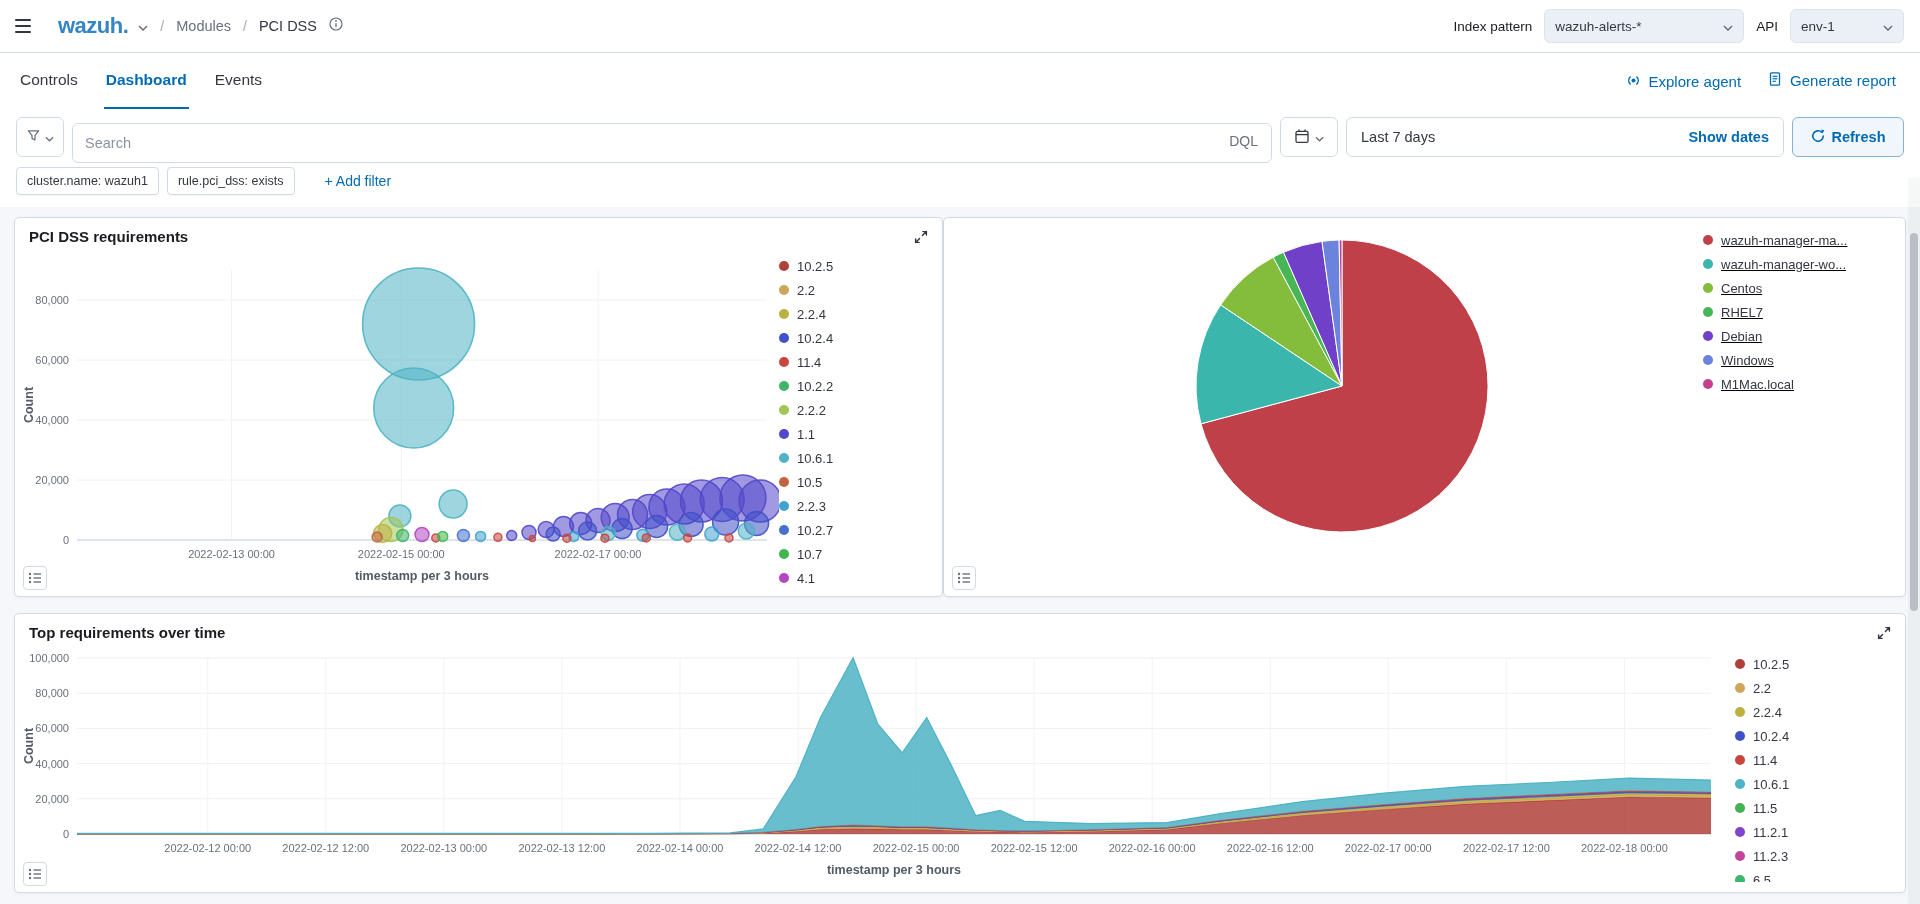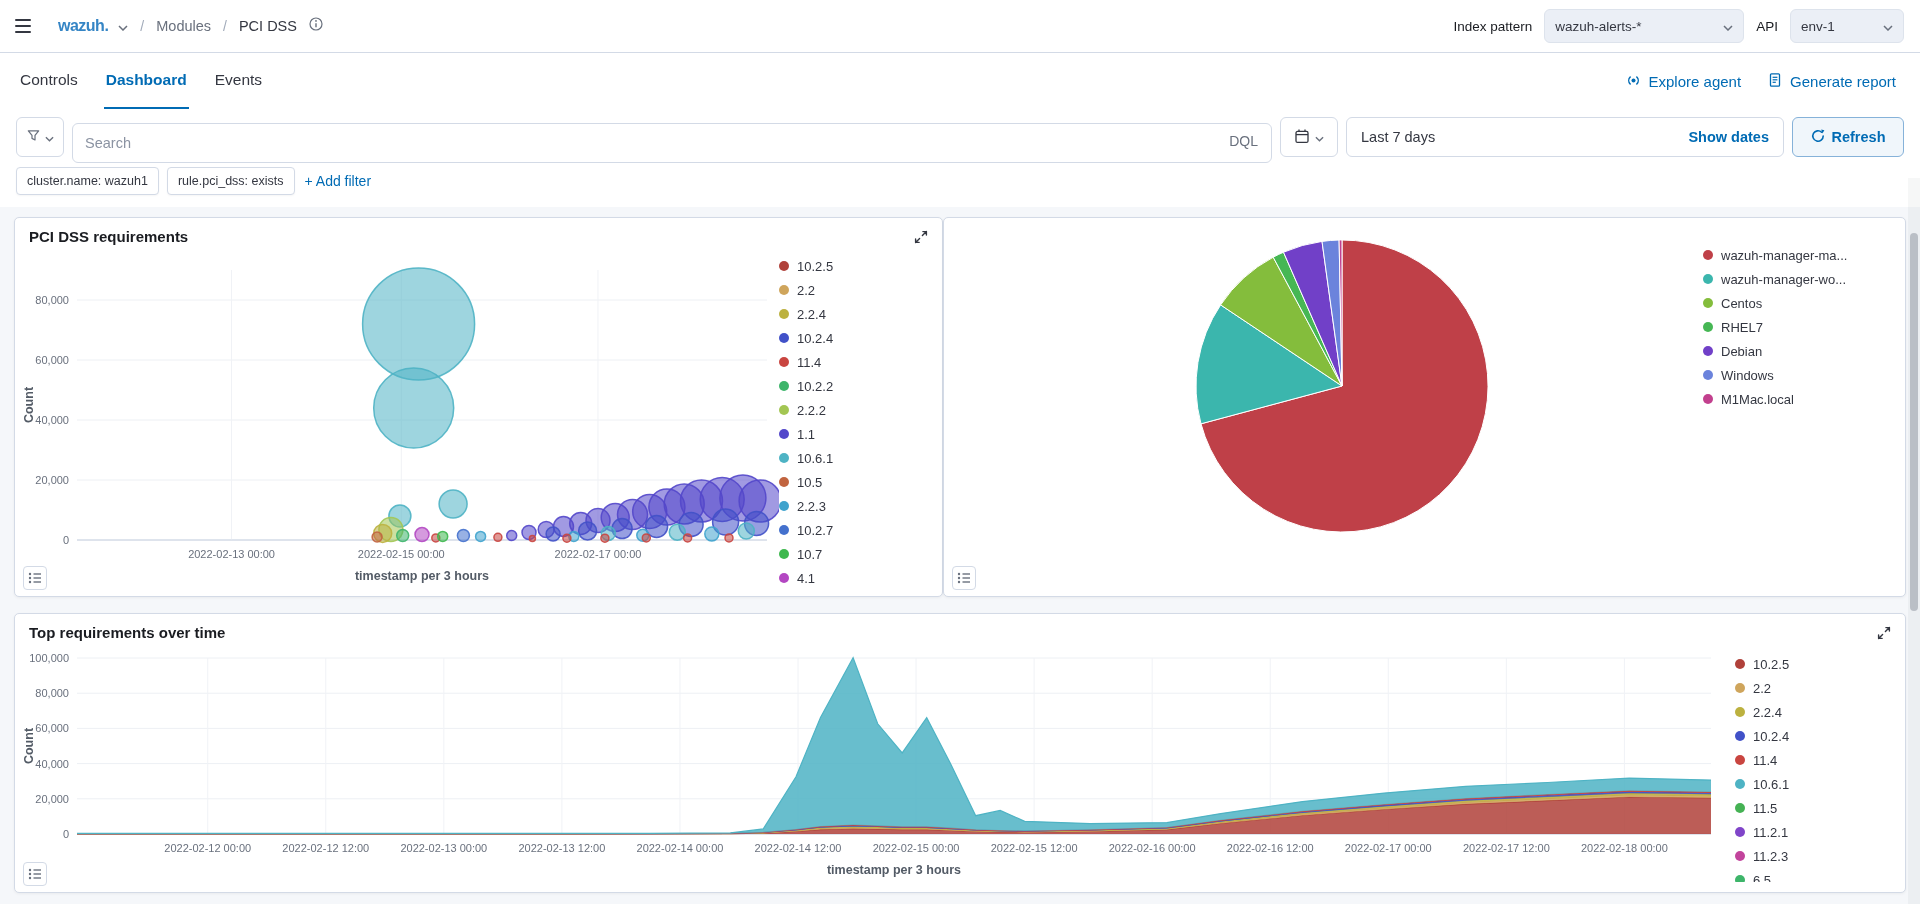--- a/index.html
+++ b/index.html
@@ -3,73 +3,73 @@
 <meta charset="utf-8">
 <style>
   html,body{margin:0;padding:0;background:#e8ebf0;}
   body{font-family:"Liberation Sans","DejaVu Sans",sans-serif;}
   .app{width:1920px;height:904px;background:#fff;display:flex;flex-direction:column;overflow:hidden;position:relative;}
 
   
   .topbar{height:52px;min-height:52px;display:flex;align-items:center;justify-content:space-between;border-bottom:1px solid #d3dae6;background:#fff;padding:0 16px 0 0;}
   .topbar-left{display:flex;align-items:center;gap:10px;}
   .hamburger{width:48px;height:52px;display:flex;align-items:center;justify-content:center;background:none;border:none;cursor:pointer;}
-  .logo{font-size:16px;font-weight:bold;color:#3585c5;letter-spacing:-0.5px;}
+  .logo{font-size:22px;font-weight:bold;color:#3585c5;letter-spacing:-0.5px;}
   .crumb-sep{color:#a2abba;font-size:14px;margin:0 2px;}
   .crumb{font-size:14.5px;color:#69707d;}
   .crumb.current{color:#343741;}
   .topbar-right{display:flex;align-items:center;gap:12px;}
   .topbar-label{font-size:13.5px;color:#1a1c21;}
   .select{display:inline-flex;align-items:center;justify-content:space-between;gap:10px;background:#ebeff6;border:1px solid #dde3ec;border-radius:6px;height:32px;padding:0 10px;font-size:13.5px;color:#343741;cursor:pointer;}
   .select.idx{width:178px;}
   .select.api{width:92px;}
 
   
   .tabbar{height:56px;min-height:56px;display:flex;align-items:center;justify-content:space-between;background:#fff;padding:0 24px 0 18px;}
   .tabs{display:flex;gap:24px;height:100%;}
   .tab{display:flex;align-items:center;font-size:15.5px;color:#343741;height:100%;padding:0 2px;cursor:pointer;border-bottom:2px solid transparent;box-sizing:border-box;}
   .tab.active{color:#006BB4;font-weight:bold;border-bottom-color:#006BB4;}
-  .tab-actions{display:flex;align-items:flex-end;gap:26px;}
+  .tab-actions{display:flex;align-items:flex-start;gap:26px;}
   .tab-link{display:flex;align-items:center;gap:7px;color:#006BB4;font-size:15px;text-decoration:none;cursor:pointer;}
 
   
   .searchrow{display:flex;align-items:center;gap:8px;background:#fff;padding:8px 16px;}
   .sq-btn{width:48px;height:40px;background:#fff;border:1px solid #d3dae6;border-radius:6px;display:flex;align-items:center;justify-content:center;gap:4px;cursor:pointer;}
   .search-wrap{flex:1;position:relative;height:28px;}
   .search-wrap input{width:100%;height:40px;box-sizing:border-box;border:1px solid #d3dae6;border-radius:6px;padding:0 52px 0 12px;font-size:14.5px;color:#343741;font-family:inherit;outline:none;background:#fff;}
   .search-wrap input::placeholder{color:#8b93a2;}
   .dql{position:absolute;right:14px;top:10px;font-size:14px;color:#69707d;cursor:pointer;}
   .cal-btn{width:58px;height:40px;background:#fff;border:1px solid #d3dae6;border-radius:6px;display:flex;align-items:center;justify-content:center;gap:5px;cursor:pointer;}
   .date-field{width:438px;height:40px;box-sizing:border-box;border:1px solid #d3dae6;border-radius:6px;background:#fff;display:flex;align-items:center;justify-content:space-between;padding:8px 14px;}
   .date-text{font-size:14.5px;color:#343741;}
   .show-dates{font-size:14.5px;color:#006BB4;cursor:pointer;text-decoration:none;font-weight:bold;}
   .refresh-btn{width:112px;height:40px;border:1px solid #86b2d9;background:#f0f6fb;color:#006BB4;border-radius:6px;display:flex;align-items:center;justify-content:center;gap:7px;font-size:14.5px;font-weight:bold;cursor:pointer;font-family:inherit;}
 
   
-  .filterrow{display:flex;align-items:center;gap:4px;background:#fff;padding:2px 16px 12px 16px;}
+  .filterrow{display:flex;align-items:center;gap:24px;background:#fff;padding:2px 16px 12px 16px;}
   .pill{display:inline-flex;align-items:center;height:26px;padding:0 10px;border:1px solid #d3dae6;border-radius:4px;background:#fff;font-size:12.5px;color:#343741;box-shadow:0 1px 2px rgba(0,0,0,.04);cursor:pointer;}
   .add-filter{font-size:14px;color:#006BB4;margin-left:6px;cursor:pointer;text-decoration:none;}
 
   
   .main{flex:1;background:#f5f7fa;padding:10px 14px 14px 14px;box-sizing:border-box;display:flex;flex-direction:column;gap:16px;}
   .row-top{display:flex;}
   .panel{background:#fff;border:1px solid #d3dae6;border-radius:5px;box-shadow:0 1px 3px rgba(0,0,0,.05);position:relative;box-sizing:border-box;}
   .panel-1{width:929px;height:380px;}
   .panel-2{flex:1;height:380px;}
   .panel-3{width:100%;height:280px;}
   .panel-head{display:flex;align-items:flex-start;justify-content:space-between;padding:10px 12px 2px 14px;}
   .panel-title{margin:0;font-size:15px;font-weight:bold;color:#1a1c21;}
   .expand{cursor:pointer;padding:2px;}
   .panel-body{position:relative;}
   .bubble-body{display:flex;padding-left:4px;}
   .legend{list-style:none;margin:2px 0 0 0;padding:0;overflow:hidden;}
   .legend li{display:flex;align-items:center;gap:8px;height:24px;font-size:13px;color:#343741;cursor:pointer;white-space:nowrap;}
   .legend .dot{width:10px;height:10px;border-radius:50%;flex:0 0 10px;}
   #legend-bubble{width:150px;max-height:332px;}
-  #legend-pie{position:absolute;right:12px;top:23px;width:190px;}
+  #legend-pie{position:absolute;right:12px;top:8px;width:190px;text-decoration:underline;}
   #legend-area{position:absolute;right:10px;top:2px;width:160px;height:230px;}
   .legend-toggle{position:absolute;left:8px;bottom:6px;width:24px;height:24px;background:#fff;border:1px solid #d3dae6;border-radius:4px;display:flex;align-items:center;justify-content:center;cursor:pointer;padding:0;}
   .pie-body{height:340px;}
   .axis-label{font-size:11px;fill:#69707d;}
   .axis-title{font-size:12.5px;font-weight:bold;fill:#535b66;}
 
   
   .scroll-track{position:absolute;right:0;top:178px;bottom:0;width:12px;background:rgba(105,112,125,.06);}
   .scroll-thumb{position:absolute;right:2px;top:233px;width:8px;height:378px;background:rgba(105,112,125,.38);border-radius:4px;cursor:pointer;}
 </style>

